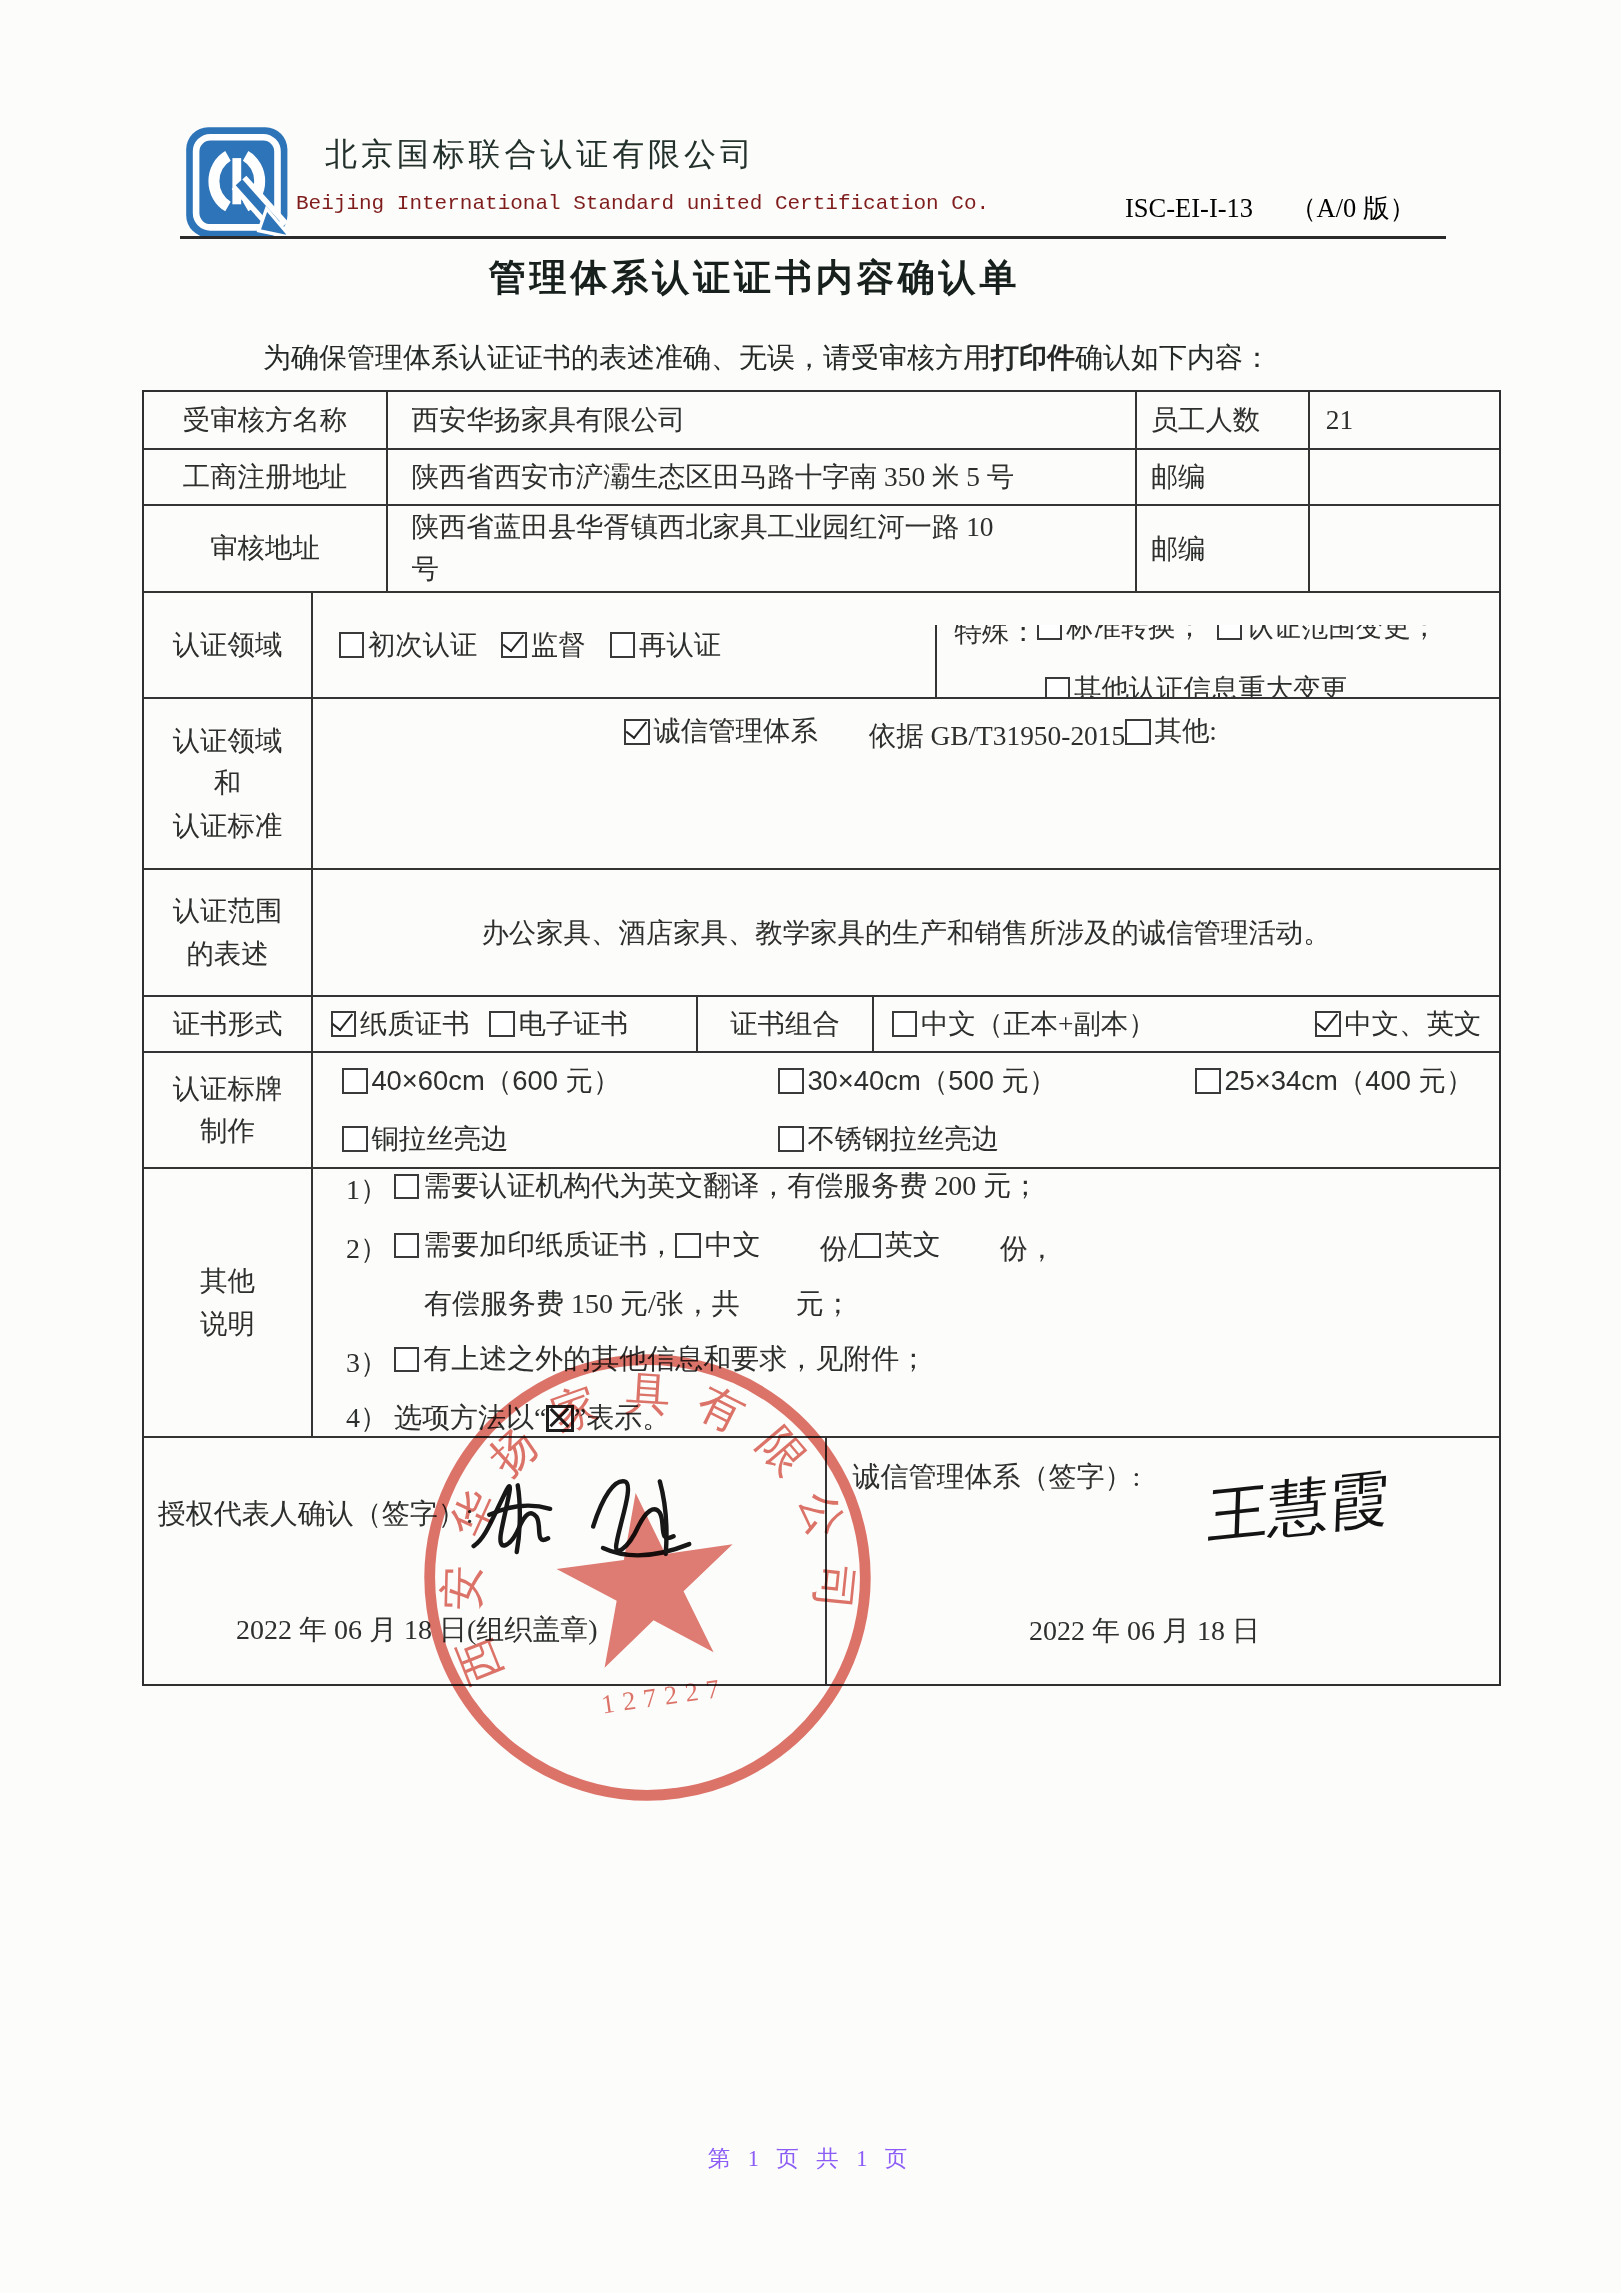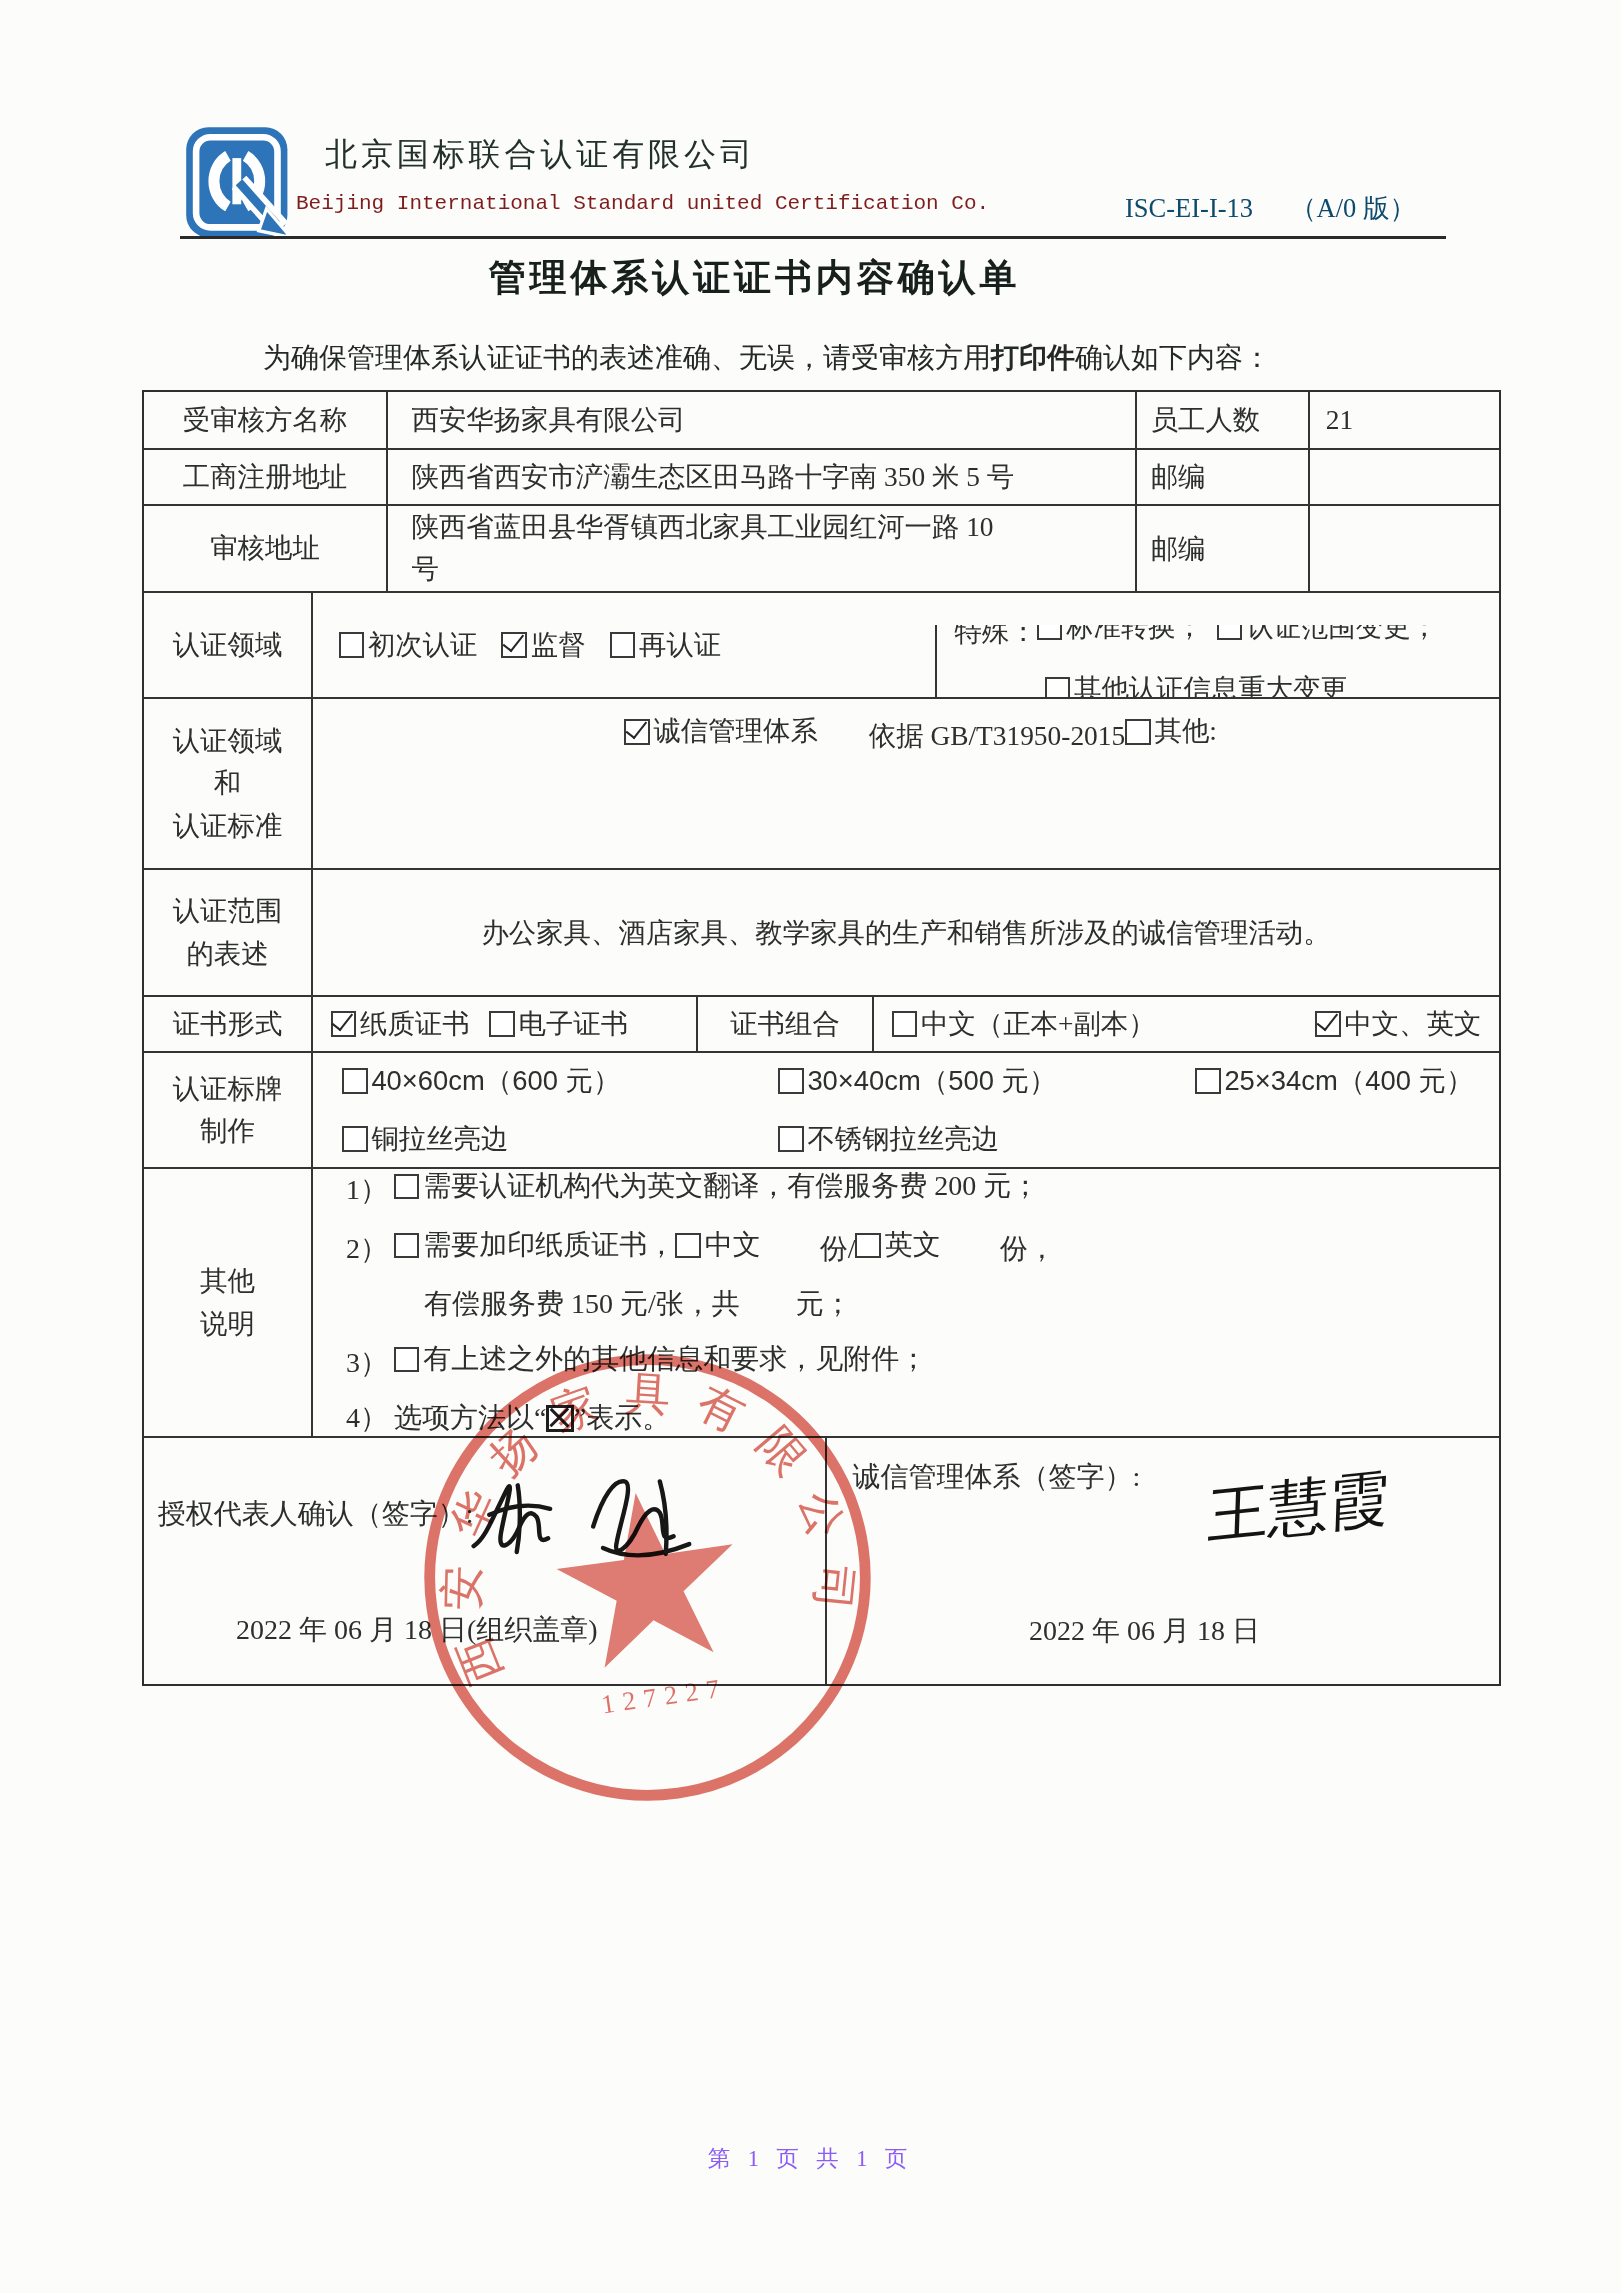--- a/index.html
+++ b/index.html
@@ -7,21 +7,21 @@
     position:relative;width:1621px;height:2294px;margin:0 auto;
     background:#fcfcfa;color:#2c2f2d;
     font-family:"Liberation Serif","DejaVu Serif",serif;
     font-size:27.4px;overflow:hidden;
   }
   .abs{position:absolute;}
   
   .logo{left:184px;top:122px;width:110px;height:125px;}
   .company-cn{left:325px;top:133px;font-size:32px;letter-spacing:3.9px;color:#23312c;}
   .company-en{left:296px;top:192px;font-size:21px;font-family:"Liberation Mono","DejaVu Sans Mono",monospace;color:#7f1d1d;}
-  .doc-code{left:1125px;top:190px;font-size:26.5px;color:#0c4a6e;}
+  .doc-code{left:1125px;top:190px;font-size:26.5px;color:#000000;}
   .doc-code .gap{display:inline-block;width:37px;}
   .header-rule{left:180px;top:236px;width:1266px;height:2.9px;background:#2a2a2a;}
   .title{left:0;top:253px;width:1509px;text-align:center;font-size:37px;font-weight:bold;letter-spacing:3.9px;color:#17201c;}
   .intro{left:263px;top:339px;font-size:28px;color:#242927;}
   .intro b{font-weight:bold;}
   
   .ftable{left:142px;top:390px;width:1359px;height:1296px;border:2.5px solid #2f2f2f;box-sizing:border-box;display:flex;flex-direction:column;}
   .trow{display:flex;flex-direction:row;box-sizing:border-box;flex:0 0 auto;}
   .trow + .trow{border-top:2px solid #343434;}
   .tcell{box-sizing:border-box;display:flex;align-items:center;overflow:hidden;position:relative;}

